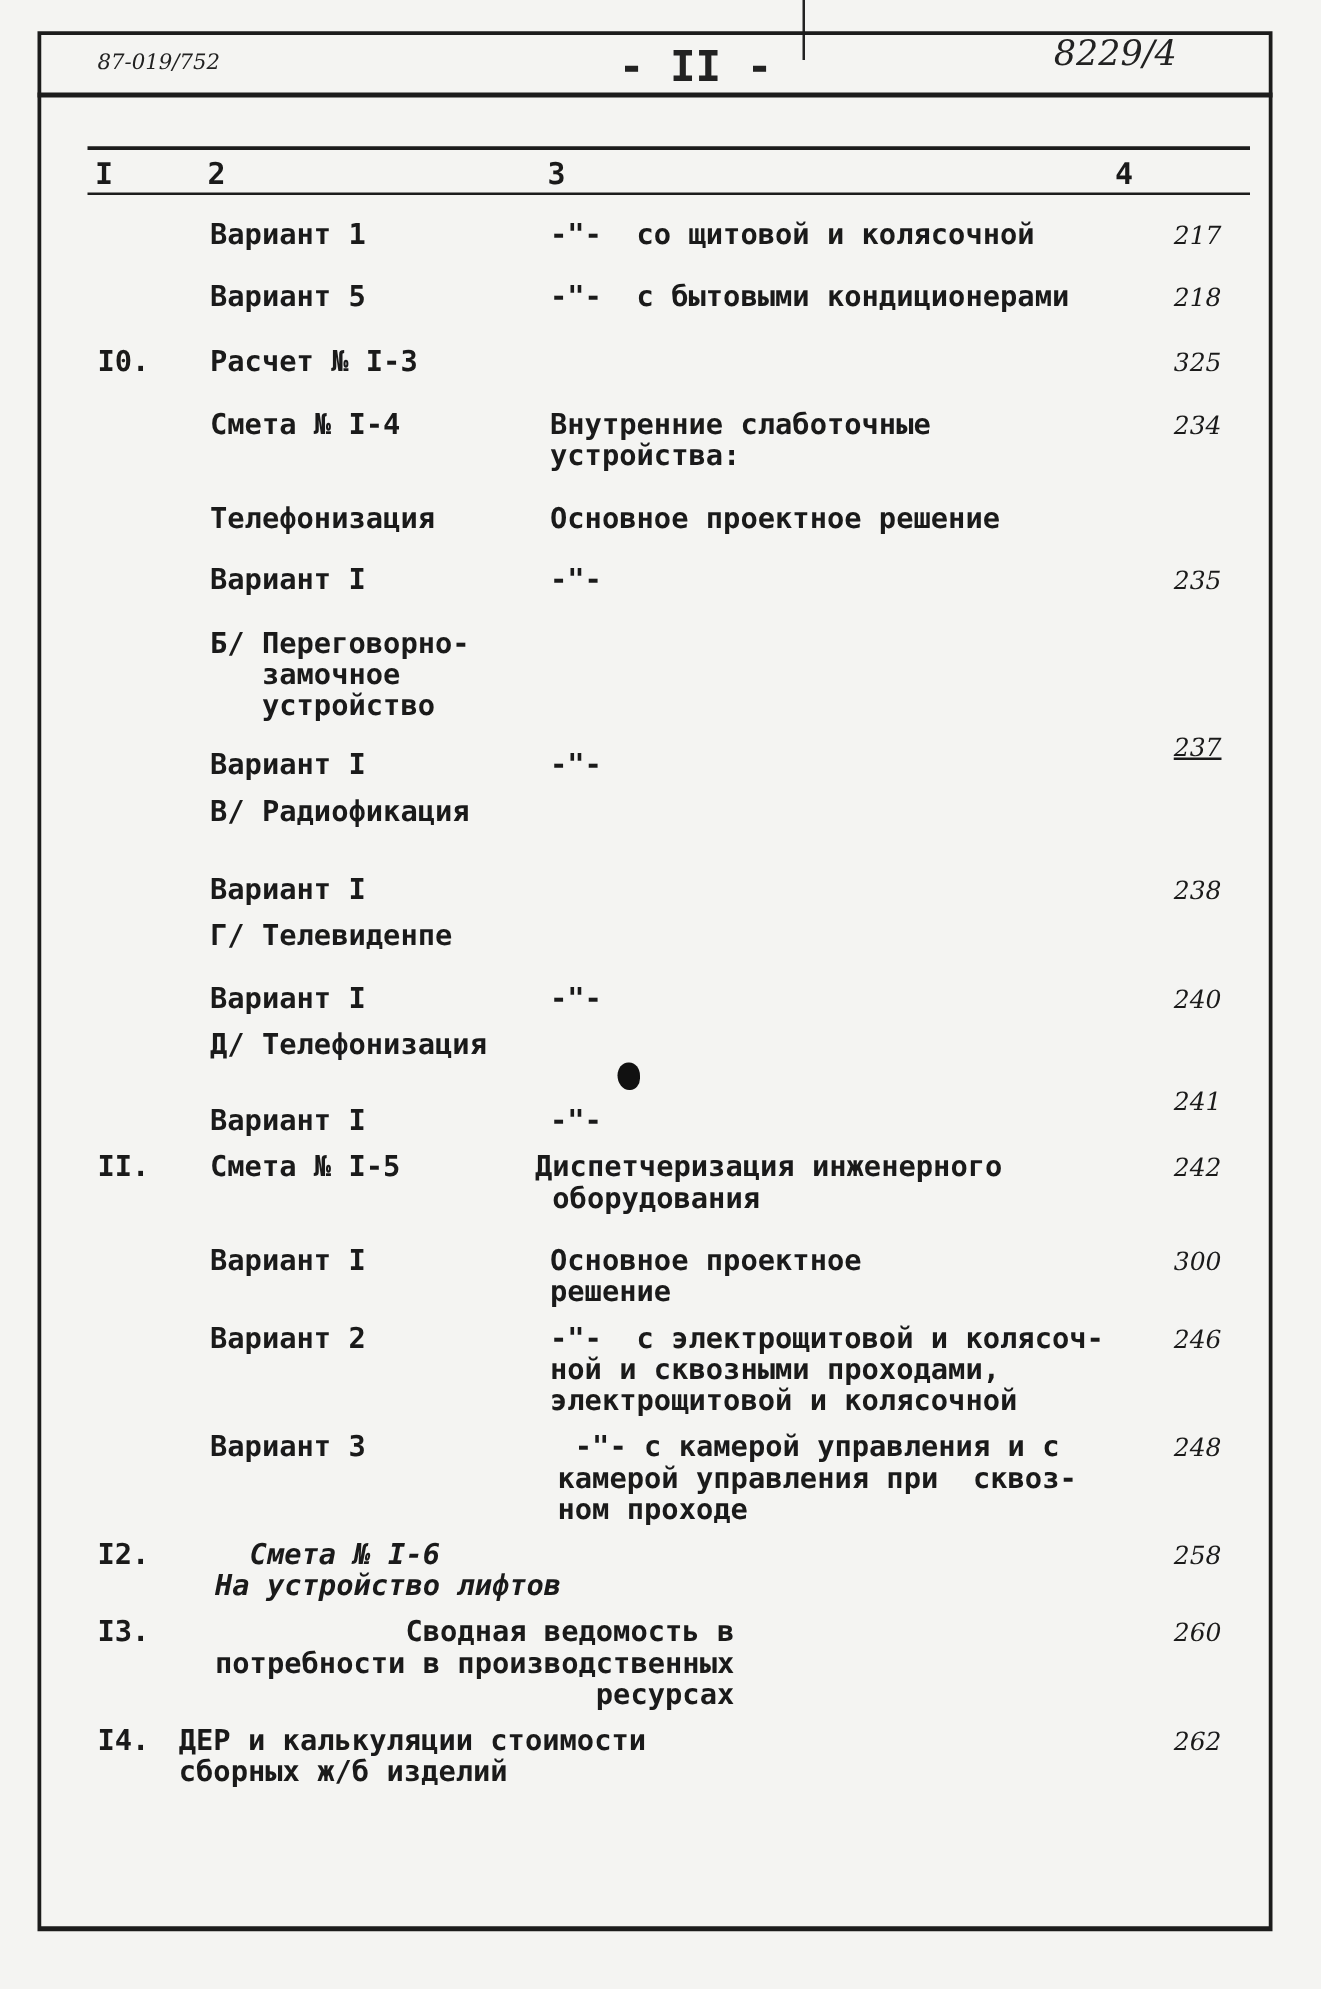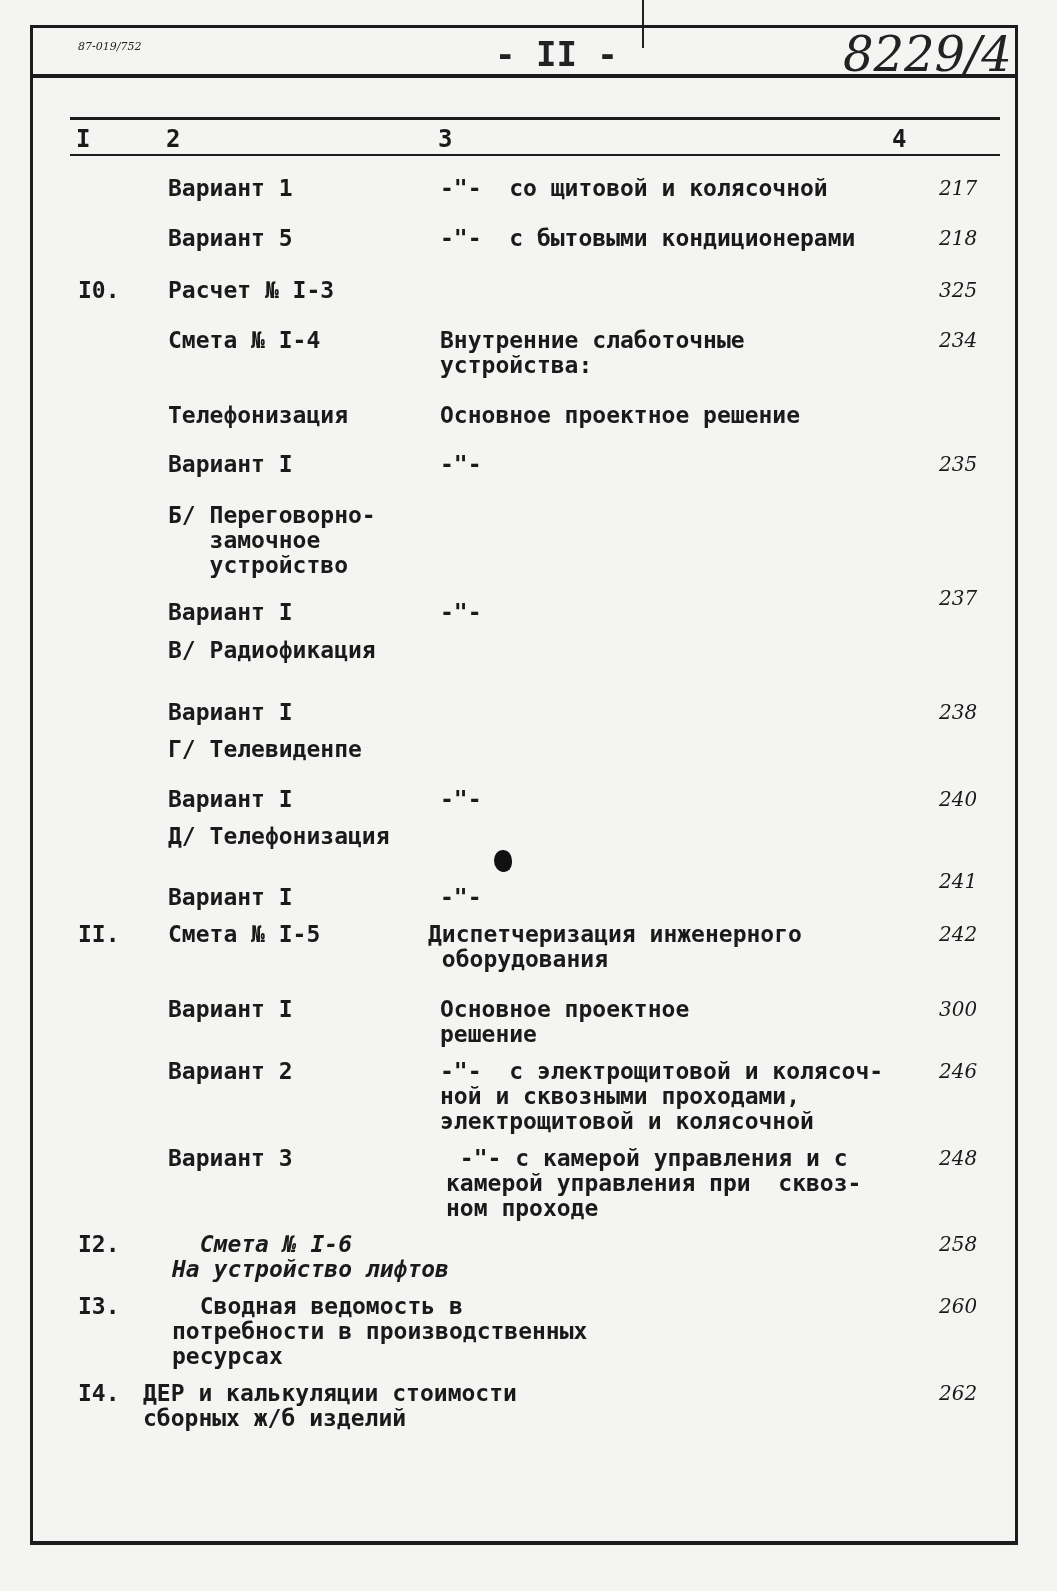--- a/index.html
+++ b/index.html
@@ -9,23 +9,23 @@
   }
   .top-tick { position: absolute; left: 642px; top: 0; width: 2px; height: 48px; background: #222; }
   .frame {
     position: absolute; left: 30px; top: 25px; width: 988px; height: 1520px;
     border-left: 3px solid #1c1c1c; border-right: 3px solid #1c1c1c;
     border-top: 3px solid #1c1c1c; border-bottom: 4px solid #1c1c1c;
     box-sizing: border-box;
   }
   .header-rule { position: absolute; left: 30px; top: 74px; width: 988px; height: 4px; background: #1c1c1c; }
   .hand { font-family: "DejaVu Serif", serif; font-style: italic; position: absolute; color: #222; }
-  .doc-code { left: 78px; top: 40px; font-size: 11px; }
+  .doc-code { left: 78px; top: 40px; font-size: 17px; }
   .page-num { left: 495px; top: 34px; font-size: 34px; font-family: "DejaVu Sans Mono", monospace; font-style: normal; font-weight: bold; }
-  .archive-num { left: 843px; top: 26px; font-size: 48px; }
+  .archive-num { left: 843px; top: 26px; font-size: 28px; }
   .rule-top { position: absolute; left: 70px; top: 117px; width: 930px; height: 3px; background: #1c1c1c; }
   .rule-head { position: absolute; left: 70px; top: 154px; width: 930px; height: 2px; background: #1c1c1c; }
   .colhead { position: absolute; top: 125px; font-size: 24px; font-weight: bold; }
   .row { position: absolute; left: 0; width: 1057px; font-size: 23px; font-weight: bold; line-height: 25px; }
   .row > span { position: absolute; white-space: pre; }
   .c1 { left: 78px; }
   .c2 { left: 168px; }
   .c3 { left: 440px; }
   .c4 { left: 939px; font-family: "DejaVu Serif", serif; font-style: italic; font-weight: normal; font-size: 20px; }
   .blot { position: absolute; left: 494px; top: 850px; width: 18px; height: 22px; border-radius: 50% 50% 45% 55%; background: #111; }
@@ -91,21 +91,21 @@
       <span class="c2">Б/ Переговорно-
    замочное
    устройство</span>
       <span class="c3"></span>
       <span class="c4"></span>
     </div>
     <div class="row" style="top: 600px;">
       <span class="c1"></span>
       <span class="c2">Вариант I</span>
       <span class="c3">-"-</span>
-      <span class="c4" style="top: -14px;">237</span>
+      <span class="c4" style="top: -14px; text-decoration: underline;">237</span>
     </div>
     <div class="row" style="top: 638px;">
       <span class="c1"></span>
       <span class="c2">В/ Радиофикация</span>
       <span class="c3"></span>
       <span class="c4"></span>
     </div>
     <div class="row" style="top: 700px;">
       <span class="c1"></span>
       <span class="c2">Вариант I</span>
@@ -168,21 +168,21 @@
     </div>
     <div class="row" style="top: 1232px;">
       <span class="c1">I2.</span>
       <span class="c2" style="left: 172px; font-style: italic;">  Смета № I-6
 На устройство лифтов</span>
       <span class="c3"></span>
       <span class="c4">258</span>
     </div>
     <div class="row" style="top: 1294px;">
       <span class="c1">I3.</span>
-      <span class="c2" style="left: 172px;">  Сводная ведомость в
+      <span class="c2" style="left: 172px; text-align: right;">  Сводная ведомость в
 потребности в производственных
 ресурсах</span>
       <span class="c3"></span>
       <span class="c4">260</span>
     </div>
     <div class="row" style="top: 1381px;">
       <span class="c1">I4.</span>
       <span class="c2" style="left: 143px;">ДЕР и калькуляции стоимости
 сборных ж/б изделий</span>
       <span class="c3"></span>

